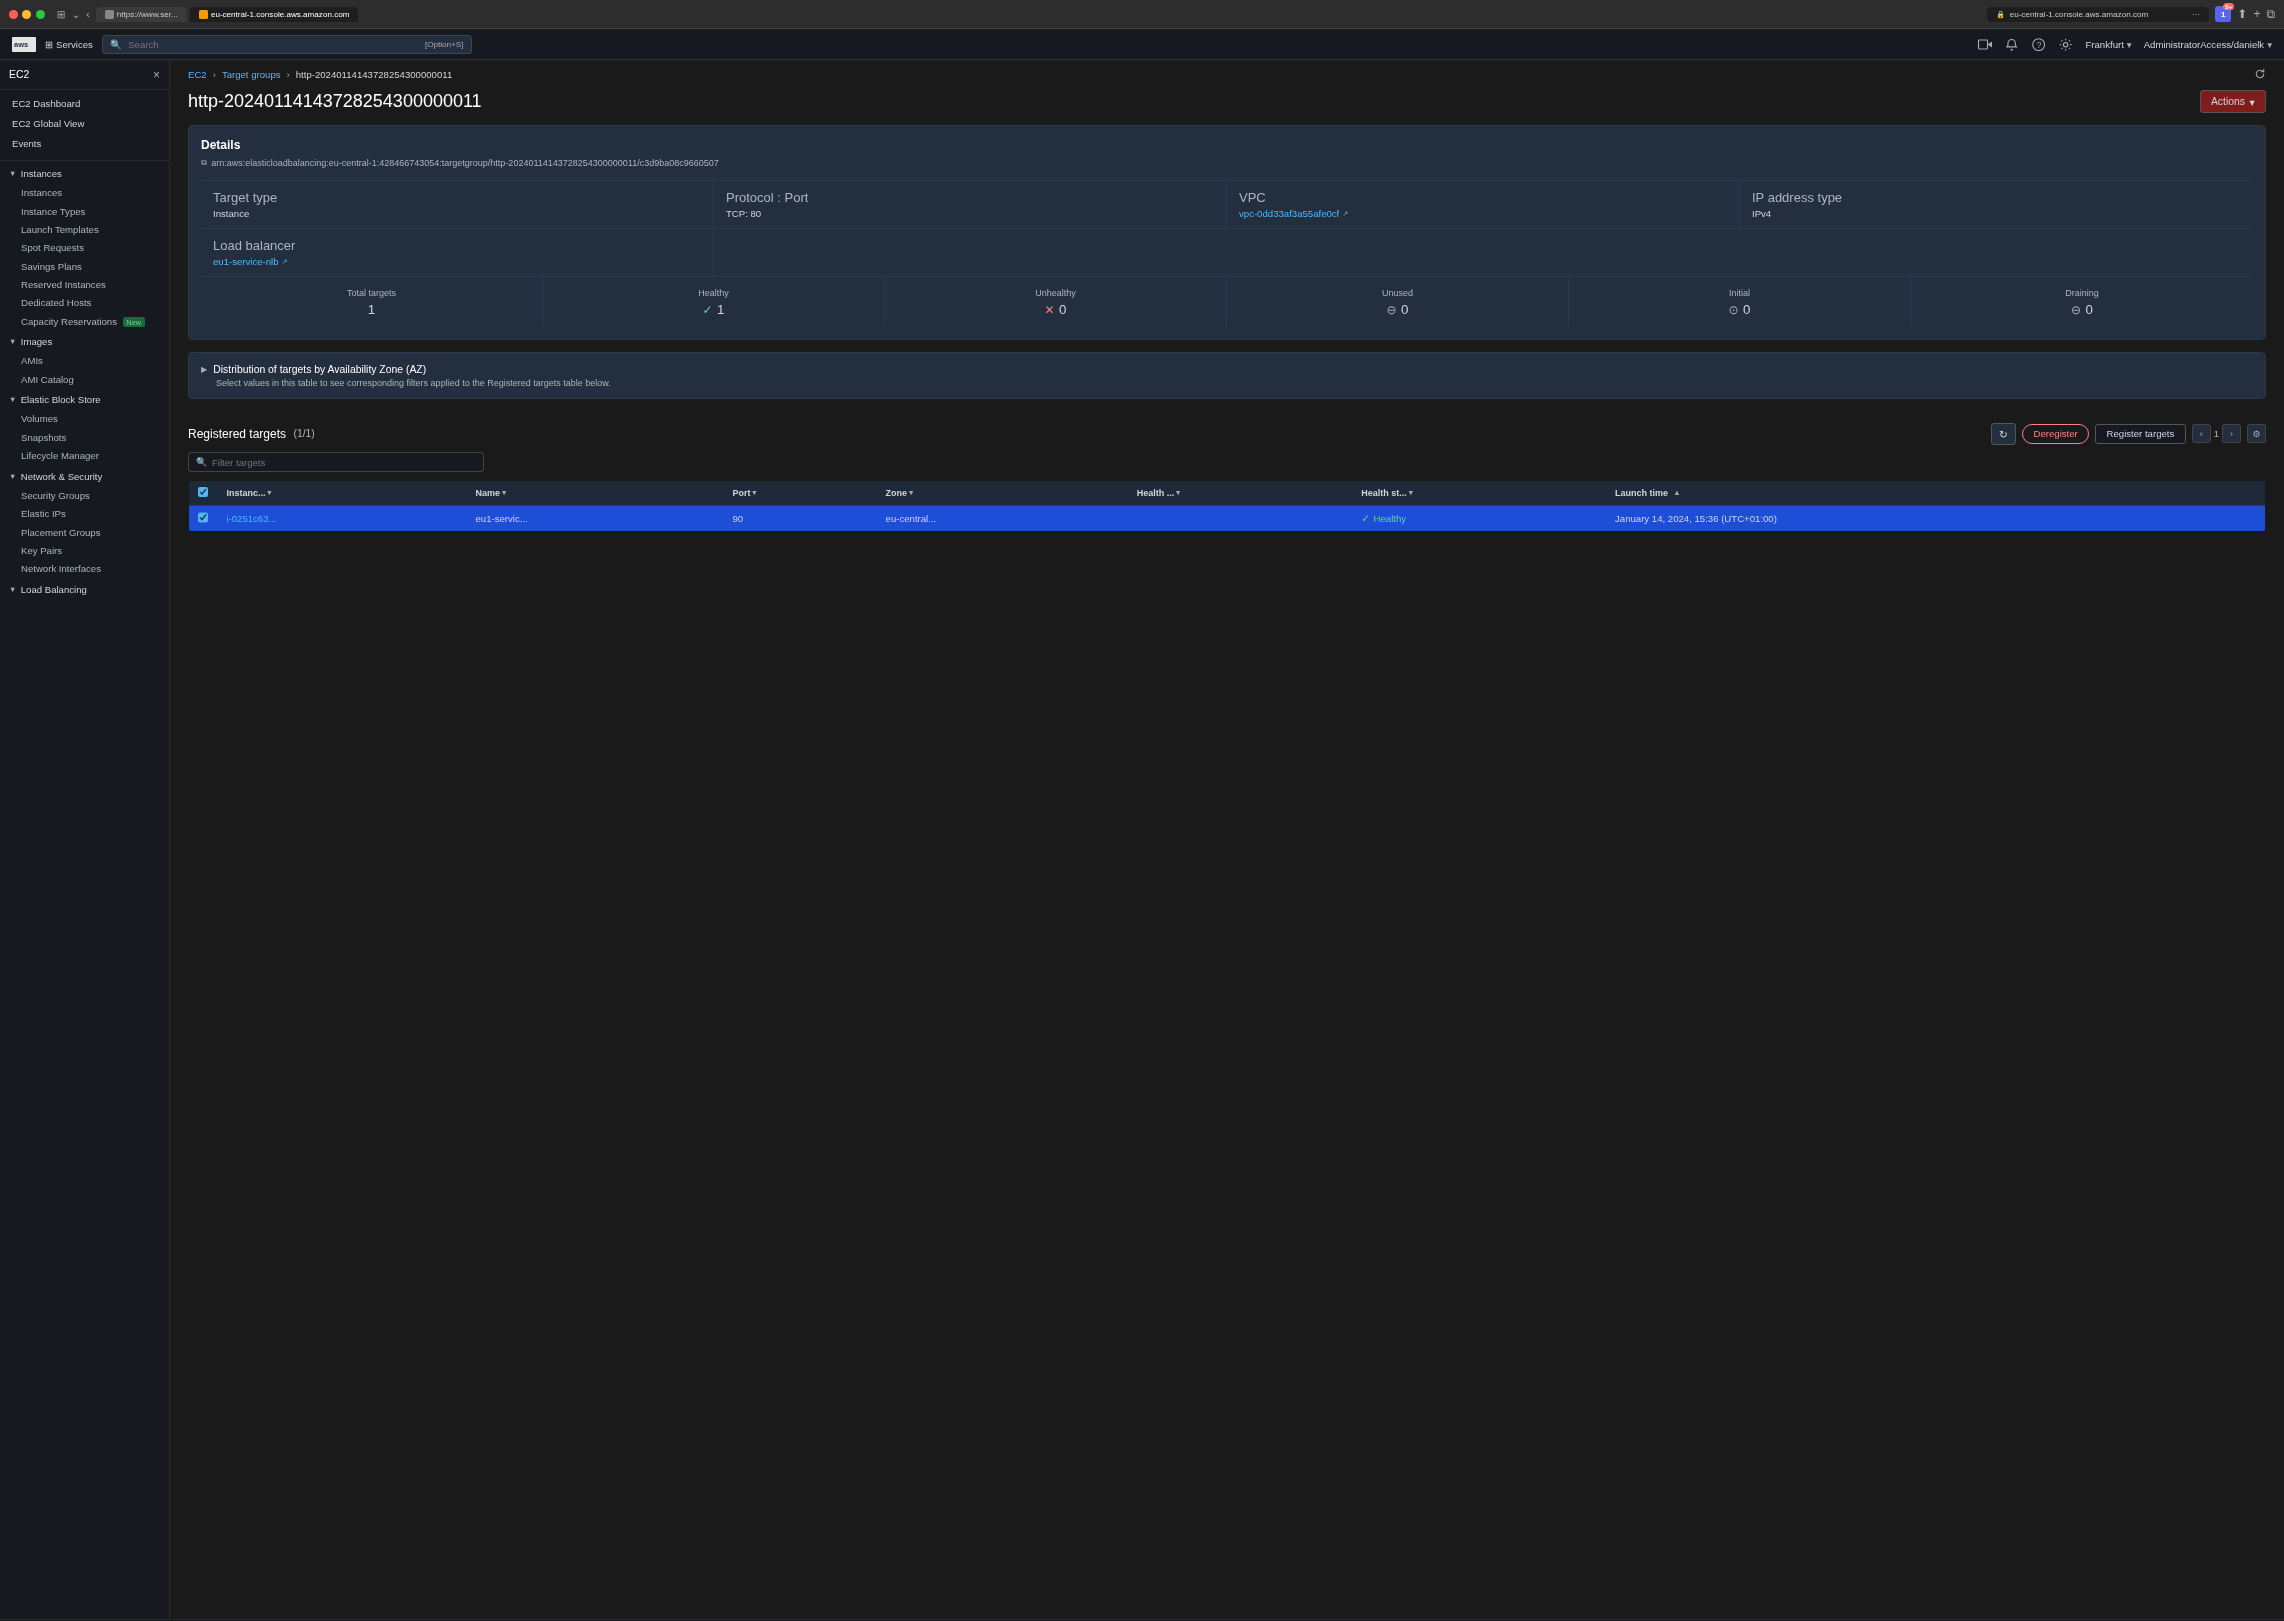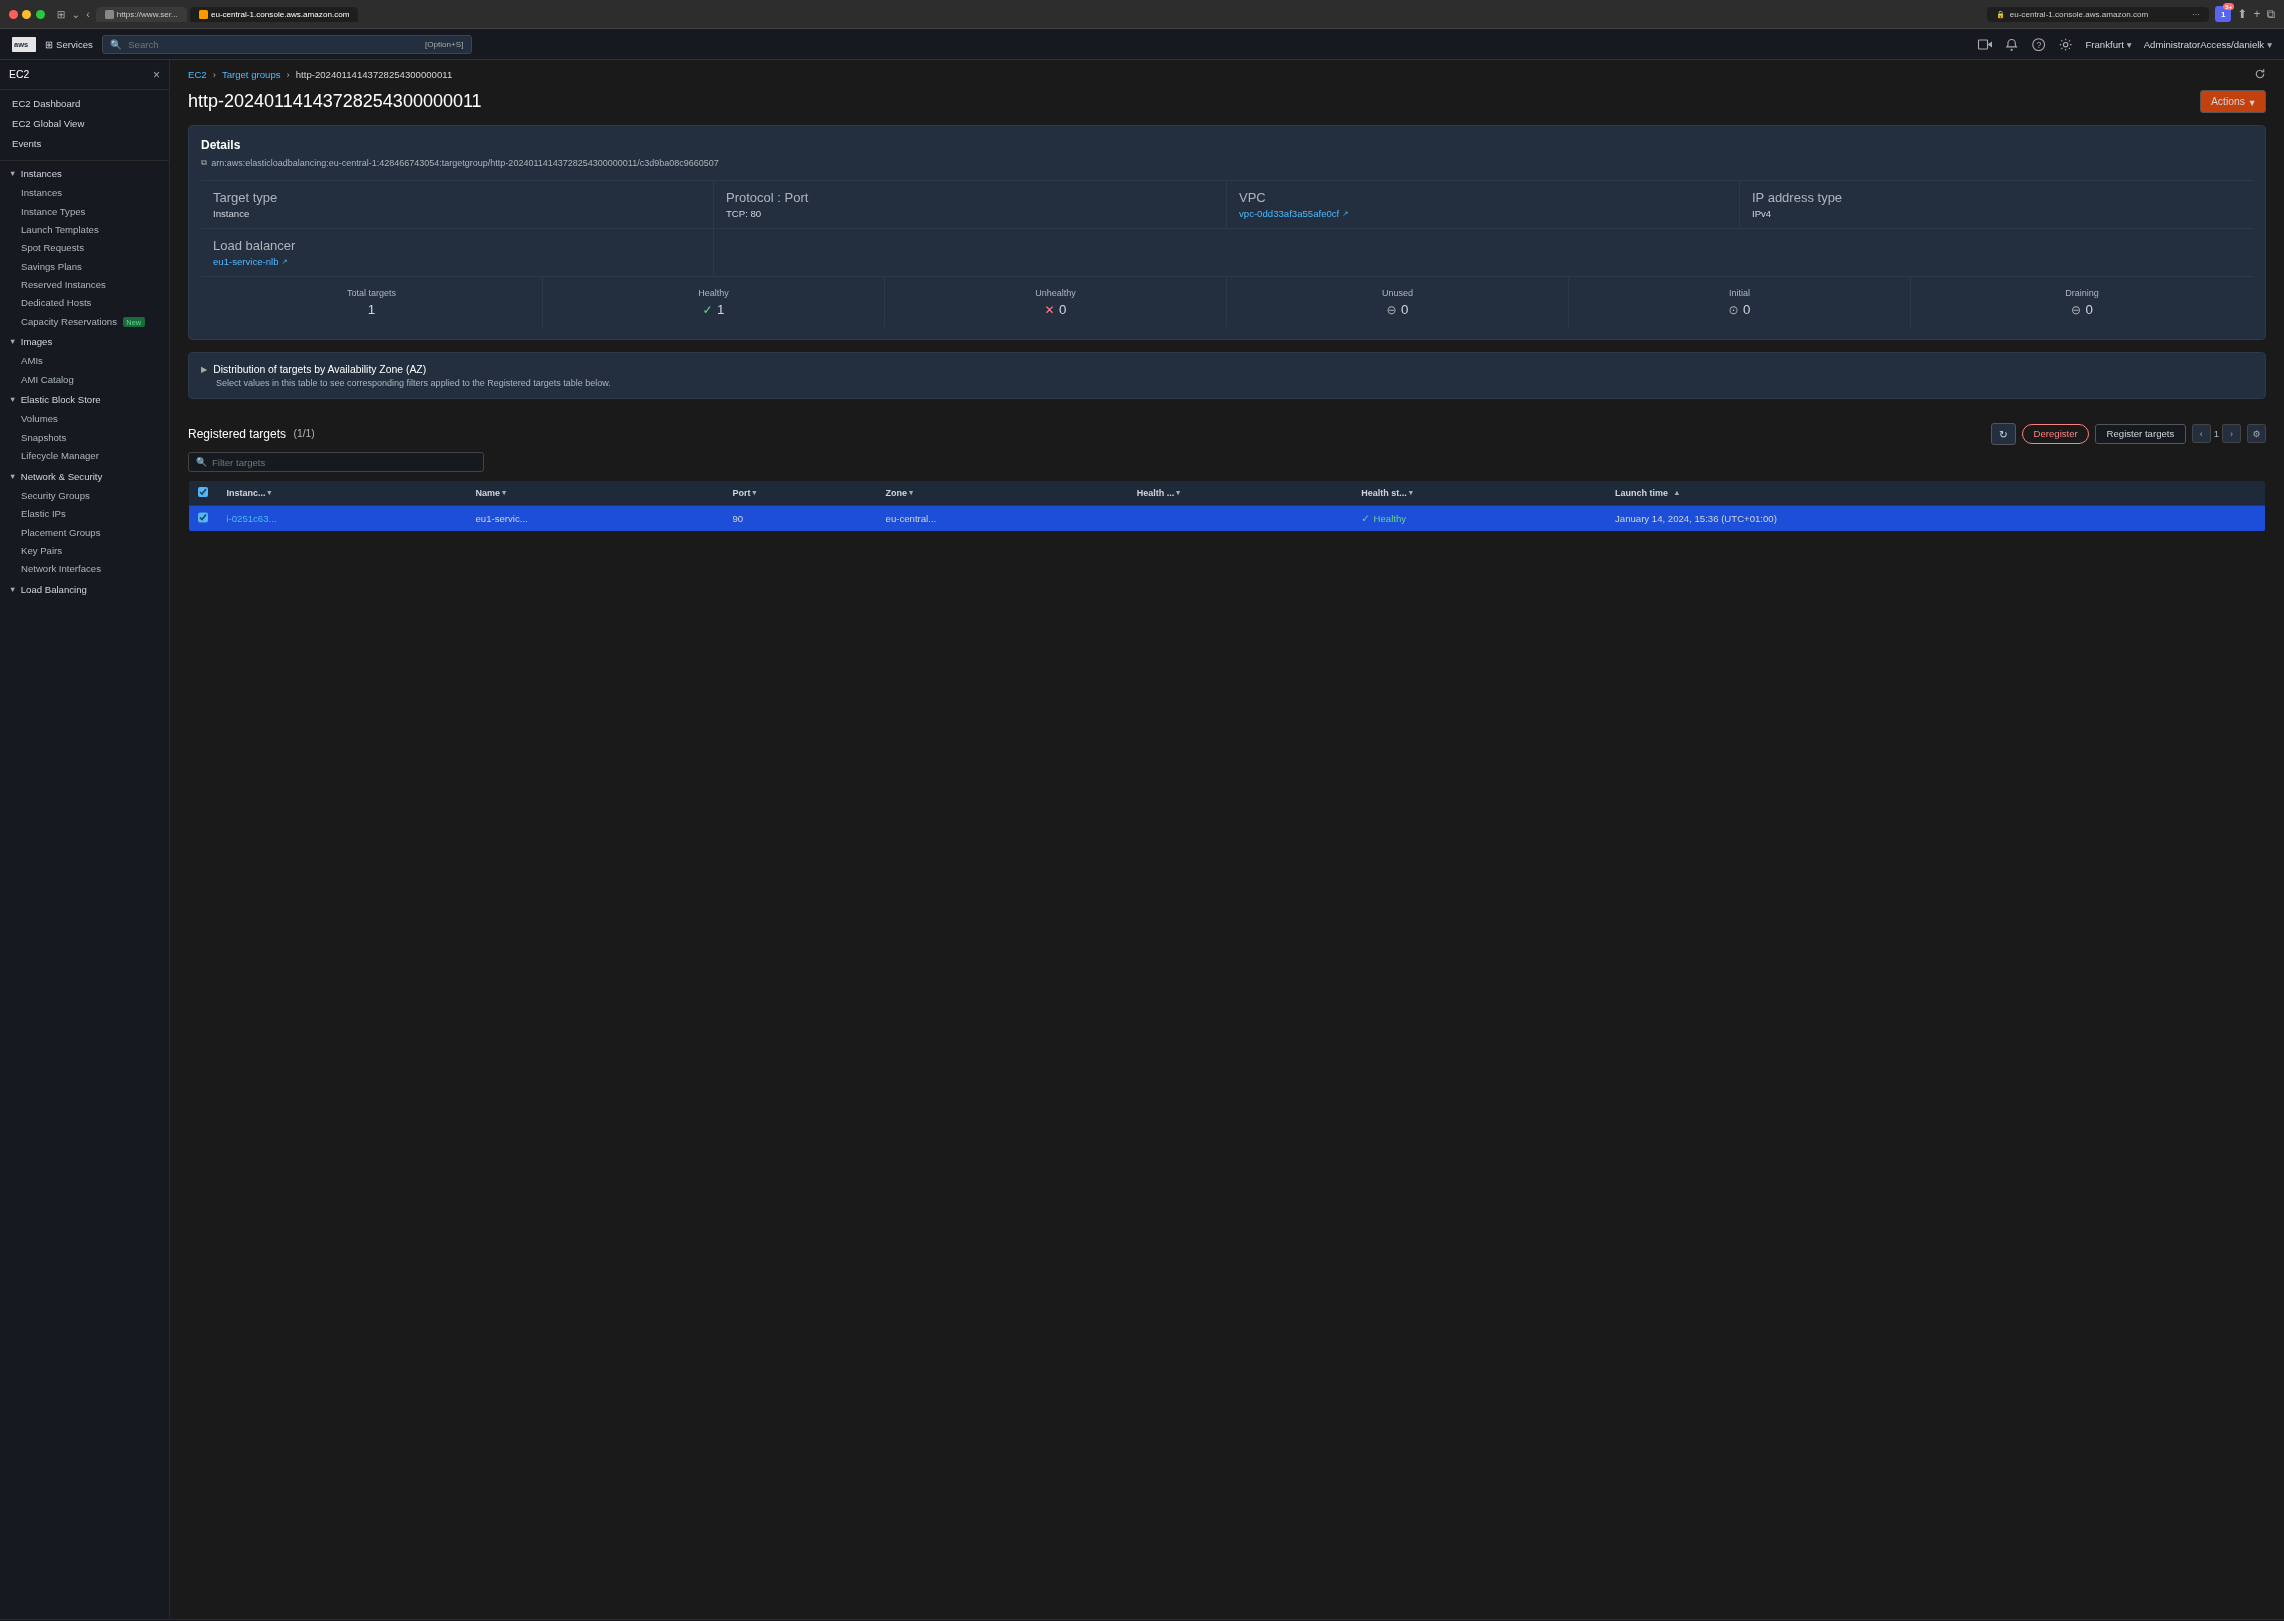--- a/index.html
+++ b/index.html
@@ -97,21 +97,21 @@
     
     .breadcrumb-bar { padding: 7.4px 18px 4.4px; display: flex; align-items: center; gap: 6px; font-size: 9.6px; }
     .breadcrumb-link { color: #4db8ff; text-decoration: none; cursor: pointer; }
     .breadcrumb-sep { color: #aaa; }
     .breadcrumb-current { color: #d1d5db; }
     .refresh-icon { margin-left: auto; color: #aaa; cursor: pointer; }
 
     
     .page-header { padding: 4.4px 18px 12px; display: flex; align-items: center; justify-content: space-between; }
     .page-title { font-size: 18px; font-weight: 300; color: #fff; }
-    .actions-btn { background: #c2410c; border: 0.7px solid #555; color: #d1d5db; padding: 4.4px 10.4px; border-radius: 3px; cursor: pointer; display: flex; align-items: center; gap: 4.4px; font-size: 10.4px; }
+    .actions-btn { background: #7f1d1d; border: 0.7px solid #555; color: #d1d5db; padding: 4.4px 10.4px; border-radius: 3px; cursor: pointer; display: flex; align-items: center; gap: 4.4px; font-size: 10.4px; }
 
     
     .details-card { background: #232f3e; border: 0.7px solid #2a3a4a; border-radius: 4.4px; margin: 0 18px 12px; padding: 12px; }
     .details-title { font-size: 12px; font-weight: 600; color: #fff; margin-bottom: 6px; }
     .details-arn { font-size: 9px; color: #adb5bd; display: flex; align-items: center; gap: 4.4px; margin-bottom: 12px; }
     .arn-icon { color: #aaa; font-size: 8.1px; }
     .details-grid { display: grid; grid-template-columns: 1fr 1fr 1fr 1fr; gap: 0; }
     .details-cell { padding: 9px 12px; border-top: 0.7px solid #2a3a4a; }
     .details-cell:not(:last-child) { border-right: 0.7px solid #2a3a4a; }
     .details-label { font-size: 13px; color: #adb5bd; margin-bottom: 3px; }

